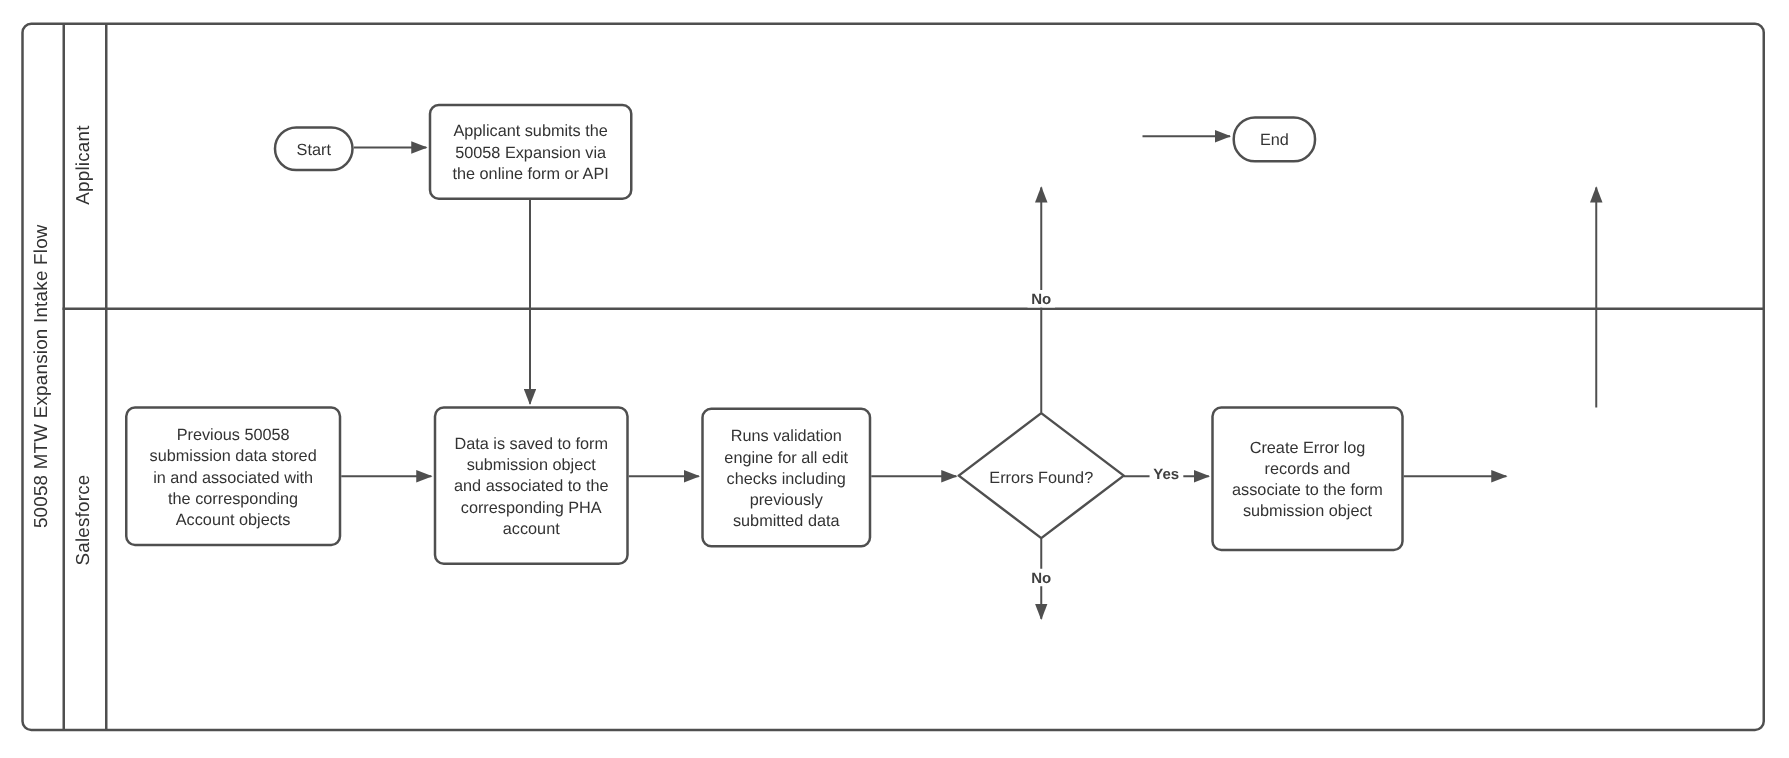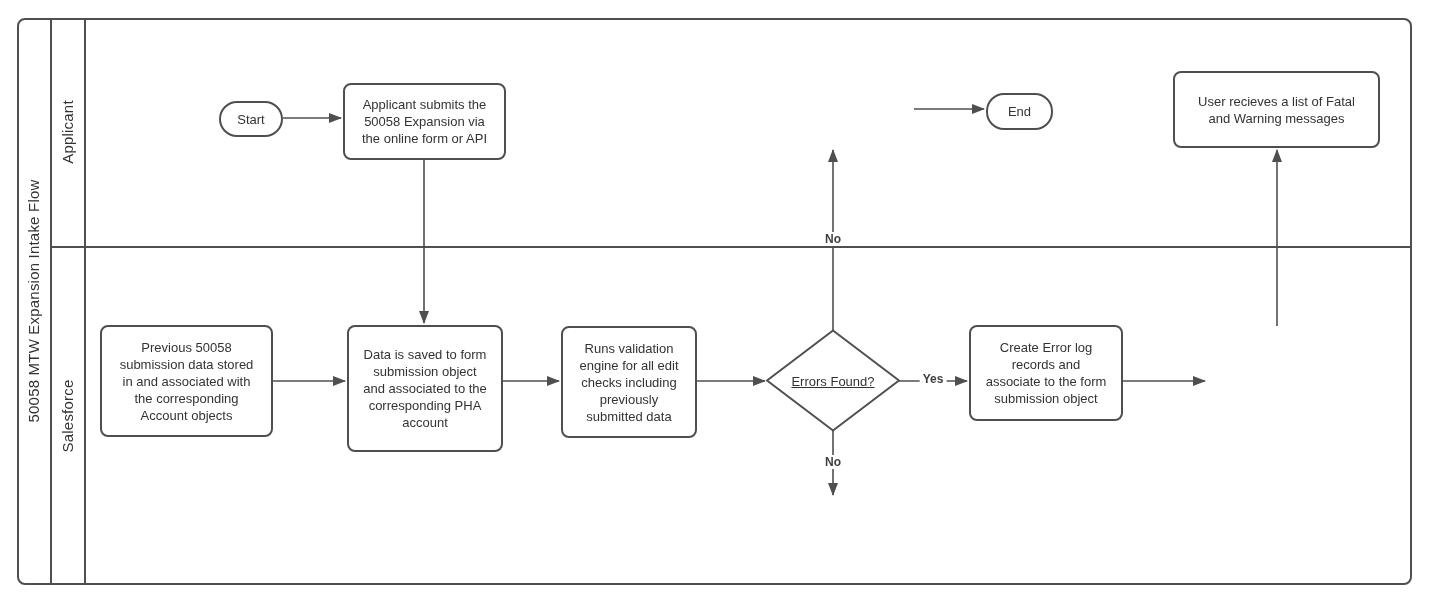--- a/index.html
+++ b/index.html
@@ -29,21 +29,21 @@
   .arrowhead{fill:var(--stroke);}
   .diamond{fill:var(--node_fill);stroke:var(--stroke);stroke-width:2;stroke-linejoin:round;}
   .node{
     position:absolute;display:flex;align-items:center;justify-content:center;
     text-align:center;white-space:pre-line;font-size:13px;line-height:17px;color:var(--text);
     background:var(--node_fill);border:2px solid var(--stroke);border-radius:8px;padding:3px 5px;
   }
   .terminator{border-radius:18px;white-space:nowrap;}
   .decision-label{
     position:absolute;display:flex;align-items:center;justify-content:center;
-    text-align:left;font-size:13px;color:var(--text);background:transparent;border:none;text-decoration:underline;
+    text-align:left;font-size:13px;color:var(--text);background:transparent;border:none;
   }
   .edgelabel{
     position:absolute;transform:translate(-50%,-50%);
     font-size:12px;font-weight:700;color:#3f3f3f;background:var(--background);padding:0 3px;
     white-space:nowrap;
   }
 </style>
 </head>
 <body>
 
@@ -82,24 +82,20 @@
     <span>Start</span>
   </div>
   <div class="node" style="left:343px;top:83px;width:163px;height:77px">
     <span>Applicant submits the
 50058 Expansion via
 the online form or API</span>
   </div>
   <div class="node terminator" style="left:986px;top:93px;width:67px;height:37px">
     <span>End</span>
   </div>
-  <div class="node" style="left:1173px;top:71px;width:207px;height:77px">
-    <span>User recieves a list of Fatal
-and Warning messages</span>
-  </div>
 
   <div class="node" style="left:100px;top:325px;width:173px;height:112px">
     <span>Previous 50058
 submission data stored
 in and associated with
 the corresponding
 Account objects</span>
   </div>
   <div class="node" style="left:347px;top:325px;width:156px;height:127px">
     <span>Data is saved to form
@@ -109,21 +105,21 @@
 account</span>
   </div>
   <div class="node" style="left:561px;top:326px;width:136px;height:112px">
     <span>Runs validation
 engine for all edit
 checks including
 previously
 submitted data</span>
   </div>
   <div class="decision-label" style="left:771px;top:372px;width:124px;height:18px">Errors Found?</div>
-  <div class="node" style="left:969px;top:325px;width:154px;height:96px">
+  <div class="node" style="left:969px;top:325px;width:154px;height:116px">
     <span>Create Error log
 records and
 associate to the form
 submission object</span>
   </div>
 
   <div class="edgelabel" style="left:933px;top:379px">Yes</div>
   <div class="edgelabel" style="left:833px;top:239px">No</div>
   <div class="edgelabel" style="left:833px;top:462px">No</div>
 

